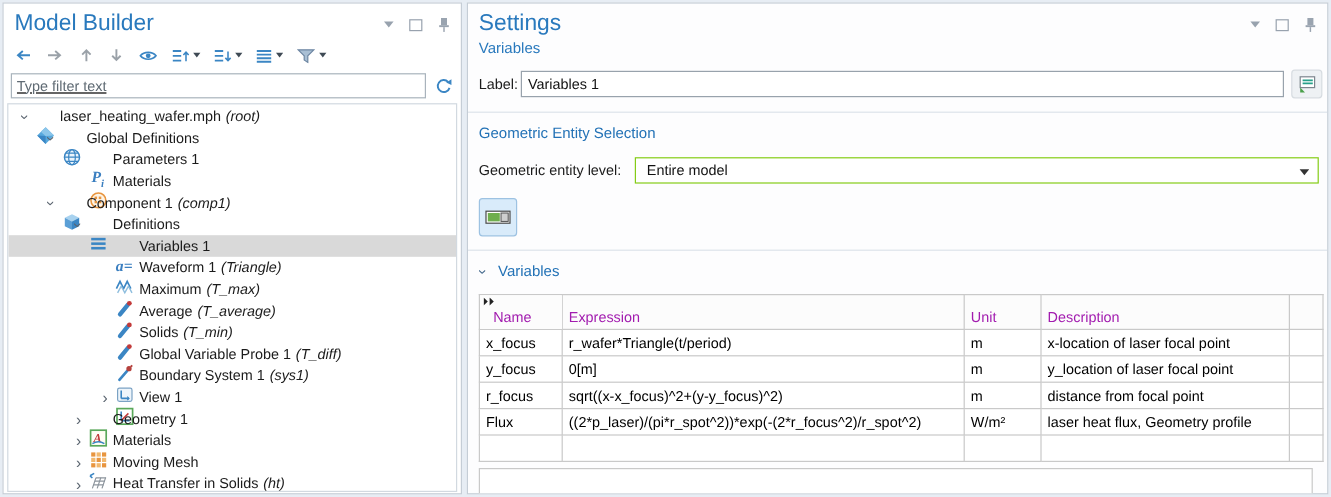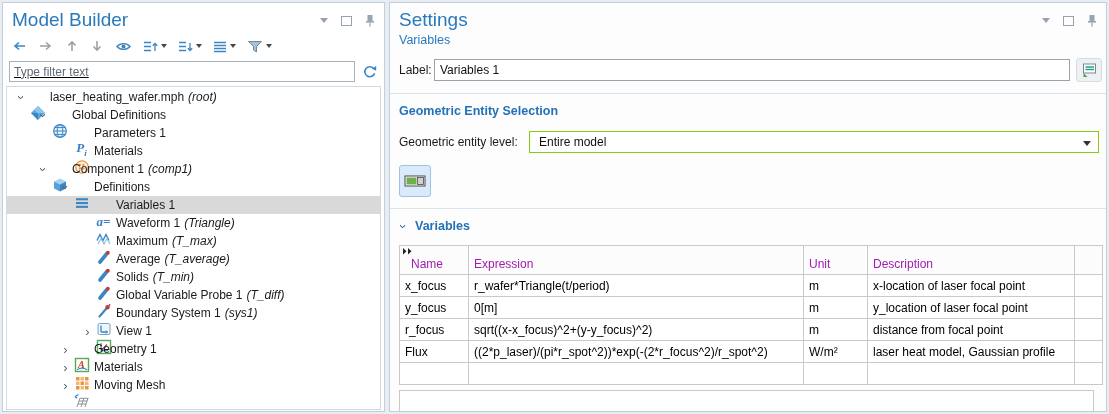--- a/index.html
+++ b/index.html
@@ -41,21 +41,21 @@
   .sfx{font-style:italic;margin-left:4px;}
   .txticon{color:#3b7fc0;font-family:"Liberation Serif",serif;font-style:italic;font-size:13px;font-weight:700;line-height:1;}
   .txticon sub{font-size:9px;}
 
   
   .label-row{display:flex;align-items:center;margin:11px 0 0 9px;}
   .field-label{font-size:12px;color:#1b1b1b;width:35px;flex:none;}
   .label-input{width:624px;height:20px;border:1px solid #98a2ac;font:12px "Liberation Sans",sans-serif;padding:0 5px;background:#fff;outline:none;color:#111;}
   .note-btn{width:24px;height:22px;margin-left:6px;background:#eef1f4;border:1px solid #d7dce1;border-radius:3px;display:flex;align-items:center;justify-content:center;cursor:default;}
   .sep{border:none;border-top:1px solid #dde3ea;margin:11px 0 0 0;}
-  .sec-title{font-size:12.5px;font-weight:700;color:#2372b6;margin:10px 9px 0 9px;}
+  .sec-title{font-size:12.5px;font-weight:400;color:#2372b6;margin:10px 9px 0 9px;}
   .level-row{display:flex;align-items:center;margin:13px 7px 0 9px;}
   .lvl-label{font-size:12px;color:#1b1b1b;width:130px;flex:none;}
   .dropdown{flex:1;height:22px;box-sizing:border-box;border:1px solid #84cc16;background:#fff;display:flex;align-items:center;padding:0 20px 0 9px;font-size:12px;color:#111;position:relative;cursor:default;}
   .dd-caret{position:absolute;right:7px;top:9px;width:0;height:0;border-left:4px solid transparent;border-right:4px solid transparent;border-top:5px solid #333;}
   .toggle-btn{width:30px;height:30px;margin:12px 0 0 9px;background:#d9ebfa;border:1px solid #9dc2e2;border-radius:3px;display:flex;align-items:center;justify-content:center;cursor:default;}
   .vars-head{display:flex;align-items:center;gap:5px;margin:10px 0 0 7px;cursor:default;}
   .vars-head .chev{color:#44698c;}
 
   
   .vars-table{margin:12px 0 0 9px;border-collapse:collapse;table-layout:fixed;width:703px;font-size:12px;background:#fff;}
@@ -374,20 +374,33 @@
               <g stroke="#8d959d" fill="none" stroke-width="1">
                 <path d="M3 14 L6 5 M7 14 L10 5 M11 14 L14 5"></path>
                 <path d="M3.8 11 H12.4 M5 8 H13.4 M6 5.3 H14.4"></path>
               </g>
               <path d="M1 3.5 L4.5 1.5 M1 3.5 L3 5.3" stroke="#3b86c4" stroke-width="1.3" fill="none"></path>
             </svg>
           </span>
         <span class="lbl">Moving Mesh</span>
       </div>
 
+      <div class="trow" style="padding-left:52px">
+        <span class="chev col"></span>
+        <span class="ic">
+            <svg width="16" height="16">
+              <polygon points="8,1.5 14,4.5 8,7.5 2,4.5" fill="#f6bd79"></polygon>
+              <polygon points="2,4.5 8,7.5 8,14.5 2,11.5" fill="#ef9e4e"></polygon>
+              <polygon points="14,4.5 8,7.5 8,14.5 14,11.5" fill="#e88d35"></polygon>
+              <polygon points="2,4.5 4,3.5 4,10.7 2,11.5" fill="#f8d98a"></polygon>
+            </svg>
+          </span>
+        <span class="lbl">Heat Transfer in Solids</span>
+        <span class="sfx">(ht)</span>
+      </div>
 
     </div>
   </section>
 
   <section class="panel right">
     <div class="panel-head">
       <h1 class="panel-title">Settings</h1>
       <div class="winicons">
         <span class="wi">
             <span class="tri-down"></span>
@@ -487,21 +500,21 @@
           <td>r_focus</td>
           <td>sqrt((x-x_focus)^2+(y-y_focus)^2)</td>
           <td>m</td>
           <td>distance from focal point</td>
           <td></td>
         </tr>
         <tr>
           <td>Flux</td>
           <td>((2*p_laser)/(pi*r_spot^2))*exp(-(2*r_focus^2)/r_spot^2)</td>
           <td>W/m²</td>
-          <td>laser heat model, Gaussian profile</td>
+          <td>laser heat flux, Geometry profile</td>
           <td></td>
         </tr>
         <tr>
           <td></td>
           <td></td>
           <td></td>
           <td></td>
           <td></td>
         </tr>
       </tbody>

